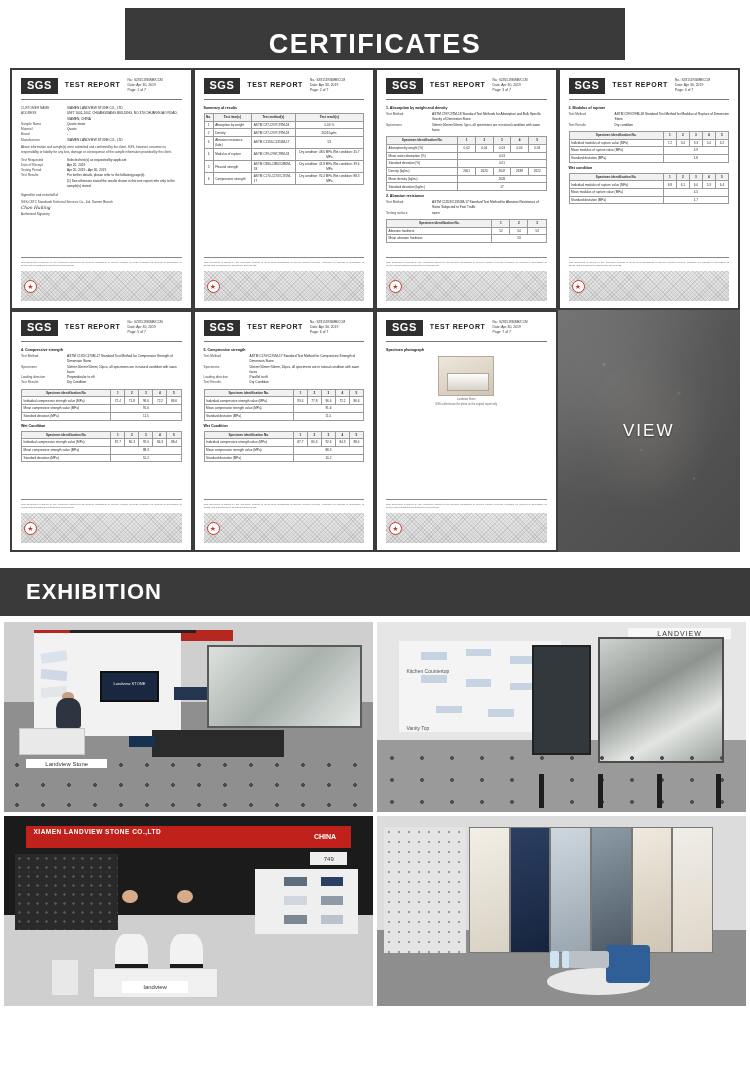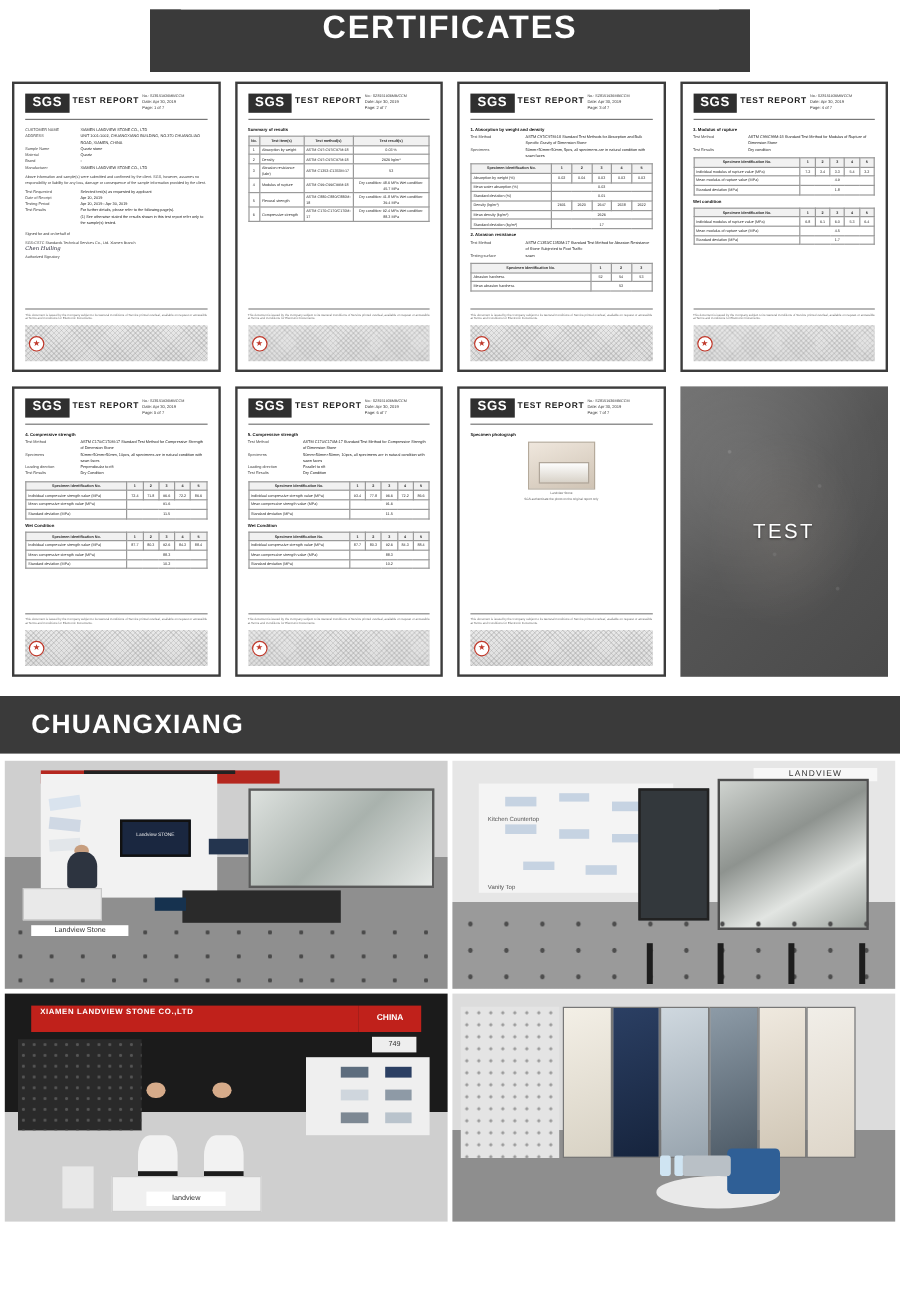--- a/index.html
+++ b/index.html
@@ -18,21 +18,21 @@
     background: #ffffff;
   }
   .cert-banner {
     position: absolute;
     left: 125px;
     right: 125px;
     top: 8px;
     height: 52px;
     background: #3a3a3a;
     display: flex;
-    align-items: flex-start;
+    align-items: flex-end;
     justify-content: center;
   }
   .cert-banner-title {
     color: #ffffff;
     font-size: 27px;
     font-weight: bold;
     letter-spacing: 1.5px;
   }
   .notch {
     position: absolute;
@@ -50,21 +50,21 @@
   .notch.right {
     right: 125px;
     border-right: 0 solid transparent;
     border-left: 26px solid transparent;
   }
 
   
   .cert-grid {
     display: grid;
     grid-template-columns: repeat(4, 1fr);
-    gap: 12px;
+    gap: 0;
     padding: 0 10px 14px 10px;
   }
   .cert-card {
     position: relative;
     background: #ffffff;
     border: 2px solid #3c3c3c;
     height: 242px;
     overflow: hidden;
     padding: 8px 9px;
     font-size: 3.2px;
@@ -905,28 +905,28 @@
       <div class="foot-note">This document is issued by the Company subject to its General Conditions of Service printed overleaf, available on request or accessible at Terms and Conditions for Electronic Documents.</div>
       <div class="foot-band">
         <div class="seal">★</div>
       </div>
     </div>
   </div>
 
   <div class="cert-card viewmore">
     <div class="vase"></div>
     <div class="vm-text">
-      <div>TEST</div>
+      <div>VIEW</div>
     </div>
   </div>
 
 </div>
 
 <div class="exh-banner">
-  <span class="exh-title">CHUANGXIANG</span>
+  <span class="exh-title">EXHIBITION</span>
 </div>
 
 <div class="exh-grid">
 
   <div class="exh-photo p1">
     <div class="redband"></div>
     <div class="track"></div>
     <div class="wall"></div>
     <div class="samples1"></div>
     <div class="samples2"></div>

